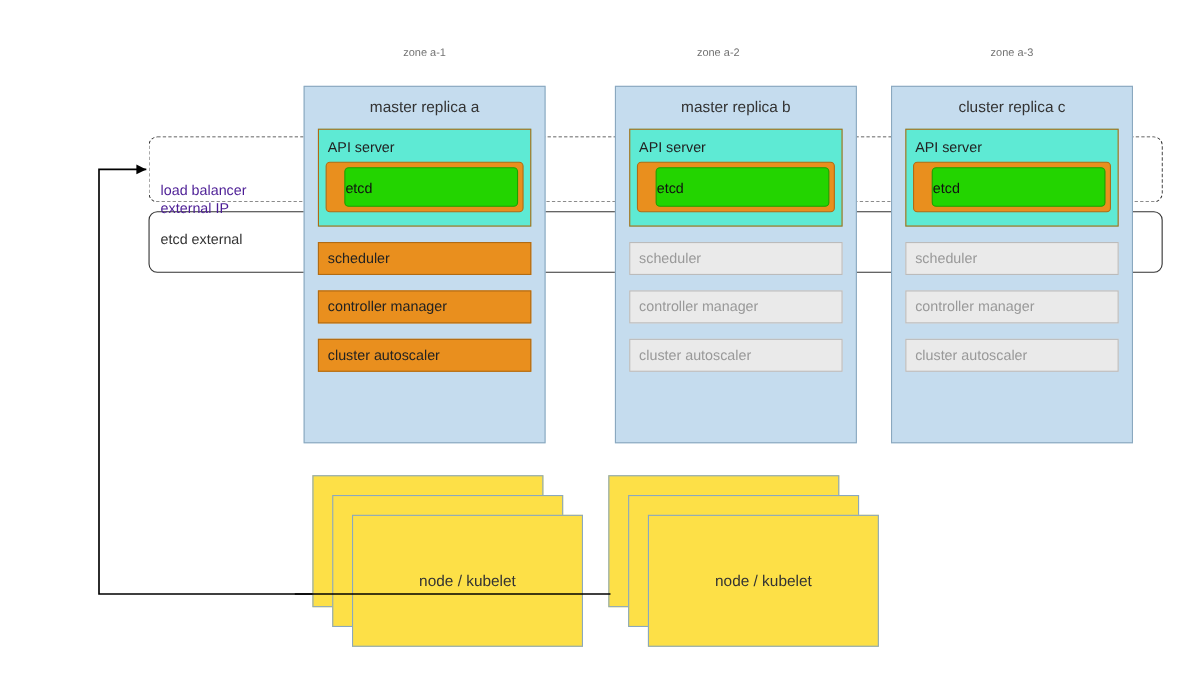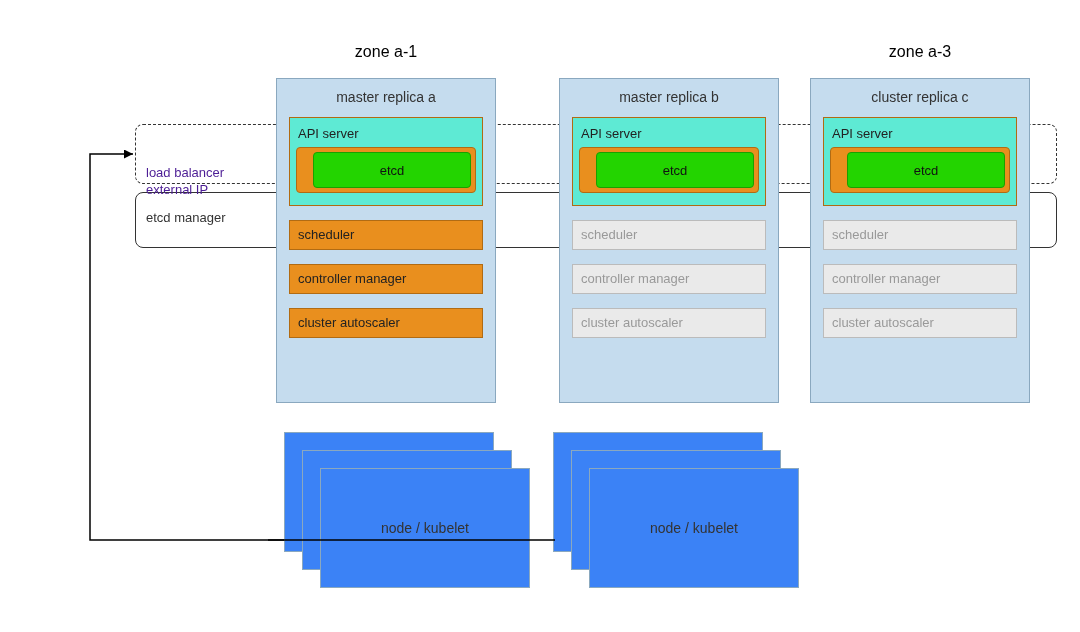--- a/index.html
+++ b/index.html
@@ -17,22 +17,22 @@
     position: relative;
     width: 1080px;
     height: 632px;
   }
 
   
   .zone-label {
     position: absolute;
     top: 43px;
     text-align: center;
-    font-size: 16px;
-    color: #000000;
+    font-size: 10px;
+    color: #737373;
   }
   .zone-a1 { left: 276px; width: 220px; }
   .zone-a2 { left: 543px; width: 220px; }
   .zone-a3 { left: 810px; width: 220px; }
 
   
   .replica {
     position: absolute;
     top: 78px;
     width: 220px;
@@ -67,21 +67,20 @@
     background: #e98f1e;
     border: 1px solid #b16b13;
     padding: 4px;
     border-radius: 4px;
   }
   .etcd {
     background: #23d400;
     border: 1px solid #1aa000;
     height: 36px;
     line-height: 36px;
-    text-align: center;
     border-radius: 4px;
     font-size: 13px;
     color: #111;
     margin-left: 12px;
   }
 
   
   .crow {
     margin-top: 14px;
     height: 30px;
@@ -148,21 +147,21 @@
     top: 432px;
     width: 240px;
     height: 150px;
   }
   .ns-a { left: 284px; }
   .ns-b { left: 553px; }
   .node-card {
     position: absolute;
     width: 210px;
     height: 120px;
-    background: #3b82f6;
+    background: #fde047;
     border: 1px solid #8aa8bf;
     display: flex;
     align-items: center;
     justify-content: center;
     font-size: 14px;
     color: #333;
   }
   .node-card.c1 { left: 0;   top: 0; }
   .node-card.c2 { left: 18px; top: 18px; }
   .node-card.c3 { left: 36px; top: 36px; }
@@ -177,27 +176,28 @@
     z-index: 8;
     pointer-events: none;
   }
 </style>
 </head>
 <body>
 
 <div class="canvas">
 
   <div class="zone-label zone-a1">zone a-1</div>
+  <div class="zone-label zone-a2">zone a-2</div>
   <div class="zone-label zone-a3">zone a-3</div>
 
   <div class="lb-box"></div>
   <div class="etcd-box"></div>
 
   <div class="lb-label">load balancer<br>external IP</div>
-  <div class="etcd-label">etcd manager</div>
+  <div class="etcd-label">etcd external</div>
 
   <div class="replica rep-a" style="z-index:3;">
     <div class="title">master replica a</div>
     <div class="api-block">
       <div class="api-label">API server</div>
       <div class="etcd-wrap">
         <div class="etcd">etcd</div>
       </div>
     </div>
     <div class="crow active">scheduler</div>

